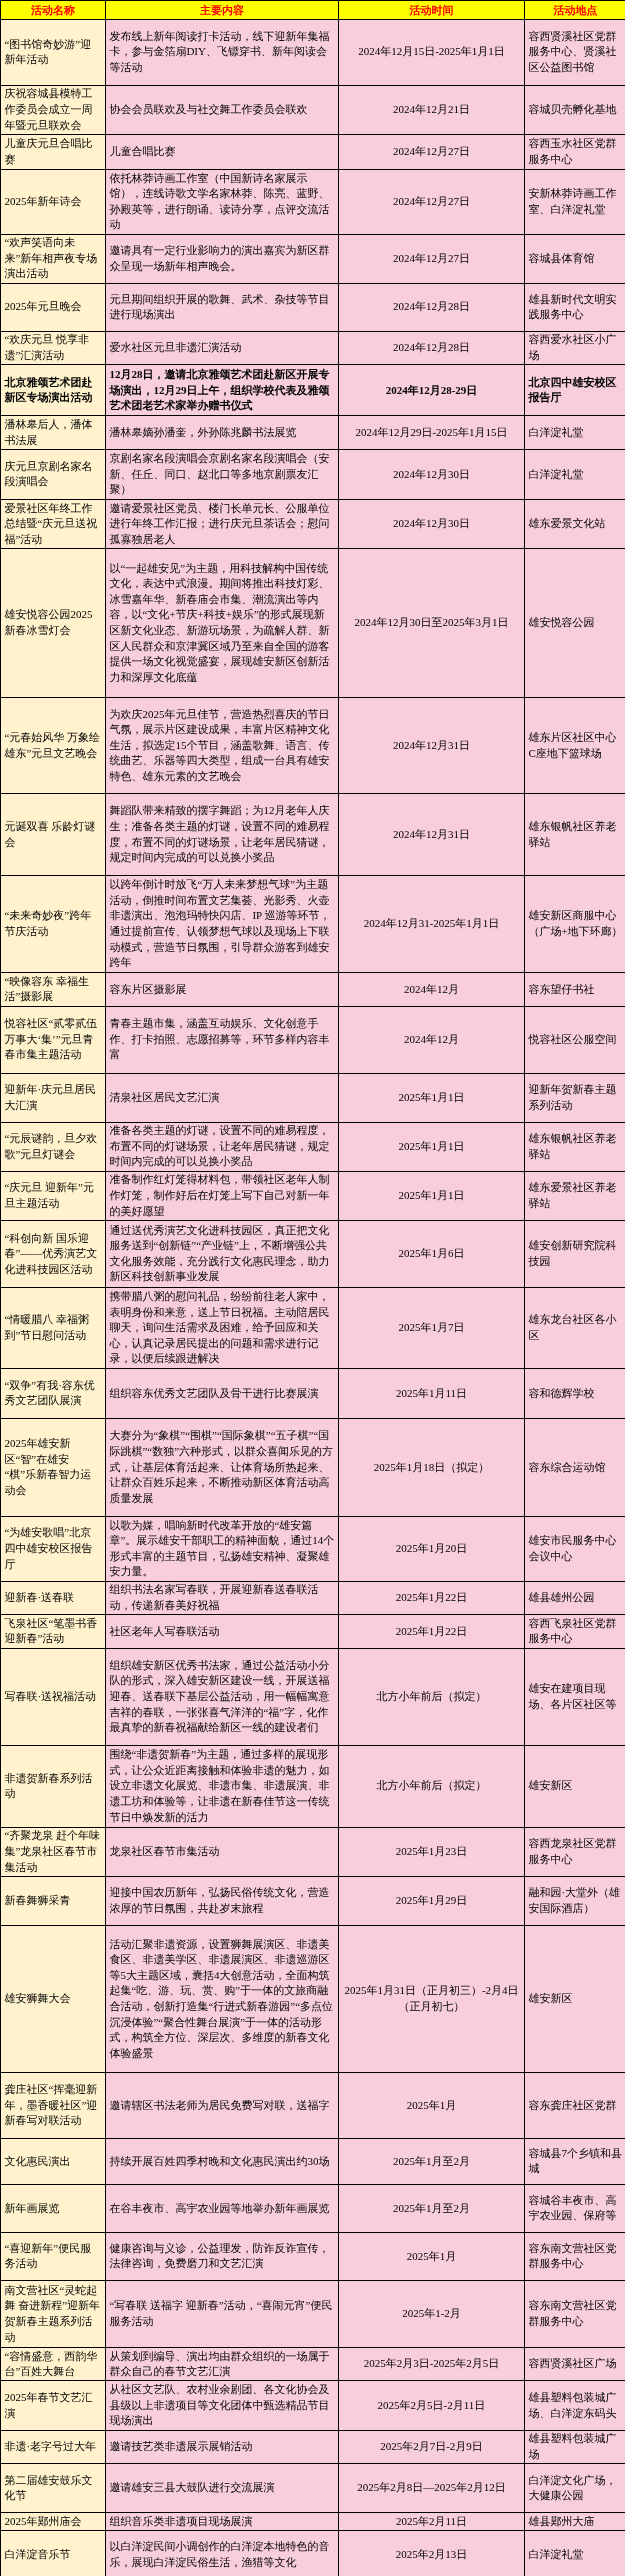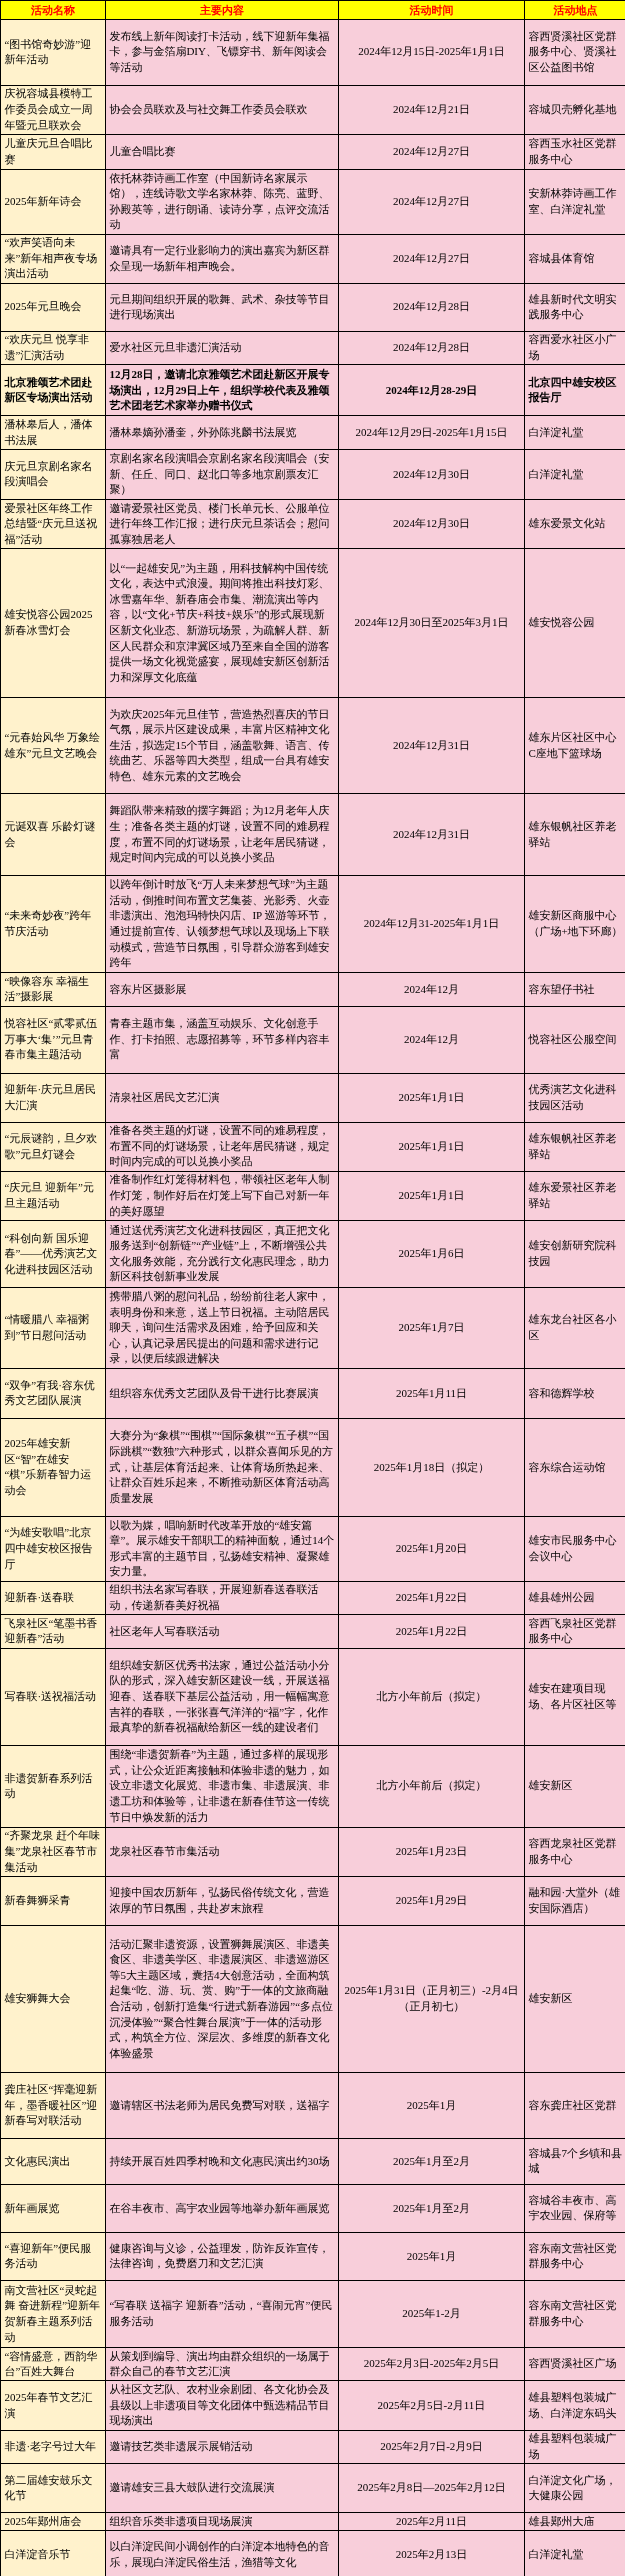--- a/index.html
+++ b/index.html
@@ -138,21 +138,21 @@
       <tr style="height: 67px;">
         <td class="col-name">悦容社区“贰零贰伍 万事大‘集’”元旦青春市集主题活动</td>
         <td class="col-content">青春主题市集，涵盖互动娱乐、文化创意手作、打卡拍照、志愿招募等，环节多样内容丰富</td>
         <td class="col-time">2024年12月</td>
         <td class="col-location">悦容社区公服空间</td>
       </tr>
       <tr style="height: 49px;">
         <td class="col-name">迎新年·庆元旦居民大汇演</td>
         <td class="col-content">清泉社区居民文艺汇演</td>
         <td class="col-time">2025年1月1日</td>
-        <td class="col-location">优秀演艺文化进科技园区活动</td>
+        <td class="col-location">迎新年贺新春主题系列活动</td>
       </tr>
       <tr style="height: 48px;">
         <td class="col-name">“元辰谜韵，旦夕欢歌”元旦灯谜会</td>
         <td class="col-content">准备各类主题的灯谜，设置不同的难易程度，布置不同的灯谜场景，让老年居民猜谜，规定时间内完成的可以兑换小奖品</td>
         <td class="col-time">2025年1月1日</td>
         <td class="col-location">雄东银帆社区养老驿站</td>
       </tr>
       <tr style="height: 49px; padding-left: 44px;">
         <td class="col-name">“庆元旦 迎新年”元旦主题活动</td>
         <td class="col-content">准备制作红灯笼得材料包，带领社区老年人制作灯笼，制作好后在灯笼上写下自己对新一年的美好愿望</td>

